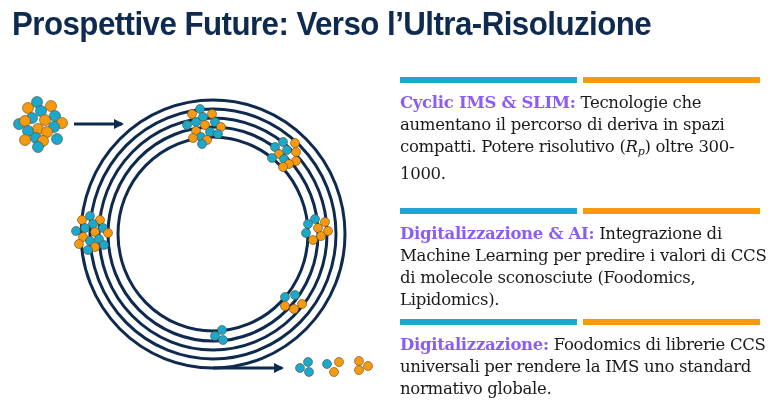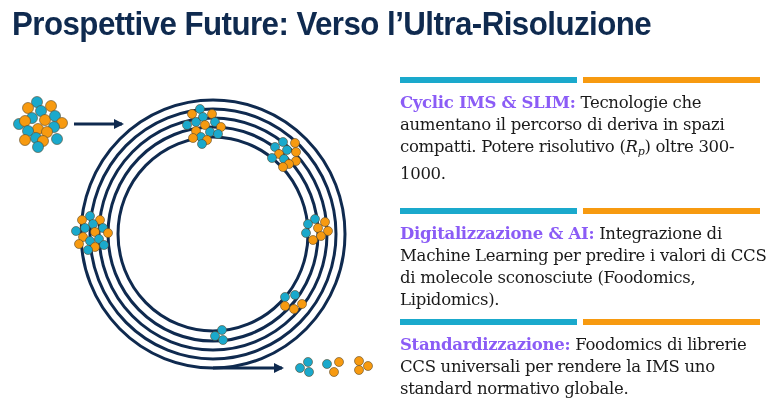--- a/index.html
+++ b/index.html
@@ -174,15 +174,15 @@
     <span class="head">Digitalizzazione &amp; AI:</span><span> Integrazione di Machine Learning per predire i valori di CCS di molecole sconosciute (Foodomics, Lipidomics).</span>
   </div>
 </div>
 
 <div class="section" style="top:319px;">
   <div class="bars">
     <div class="bar-blue" style="background:#1aa9cc;"></div>
     <div class="bar-orange" style="background:#f79a10;"></div>
   </div>
   <div class="text">
-    <span class="head">Standardizzazione:</span><span> Foodomics di librerie CCS universali per rendere la IMS uno standard normativo globale.</span>
+    <span class="head">Digitalizzazione:</span><span> Foodomics di librerie CCS universali per rendere la IMS uno standard normativo globale.</span>
   </div>
 </div>
 
 </body></html>

